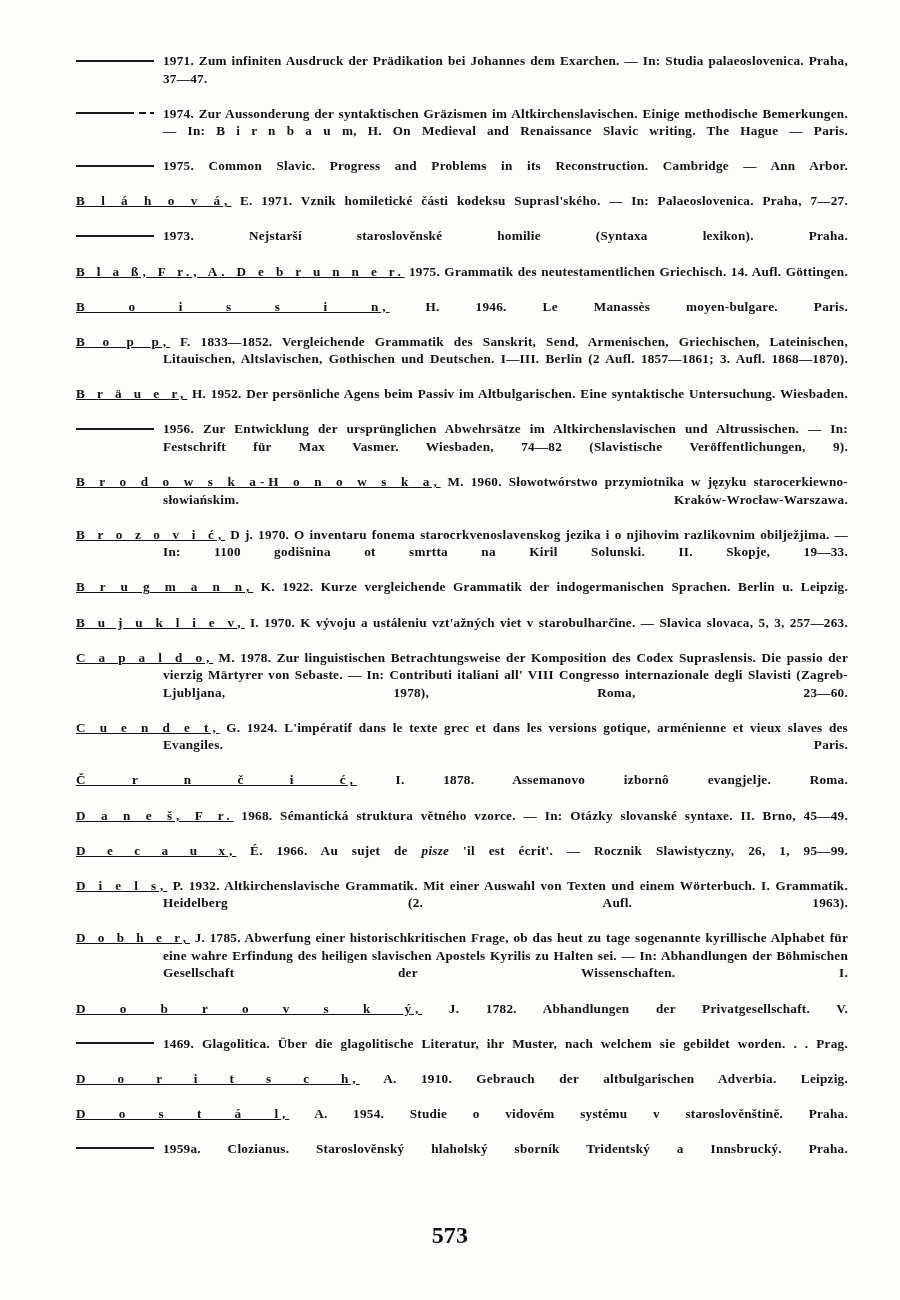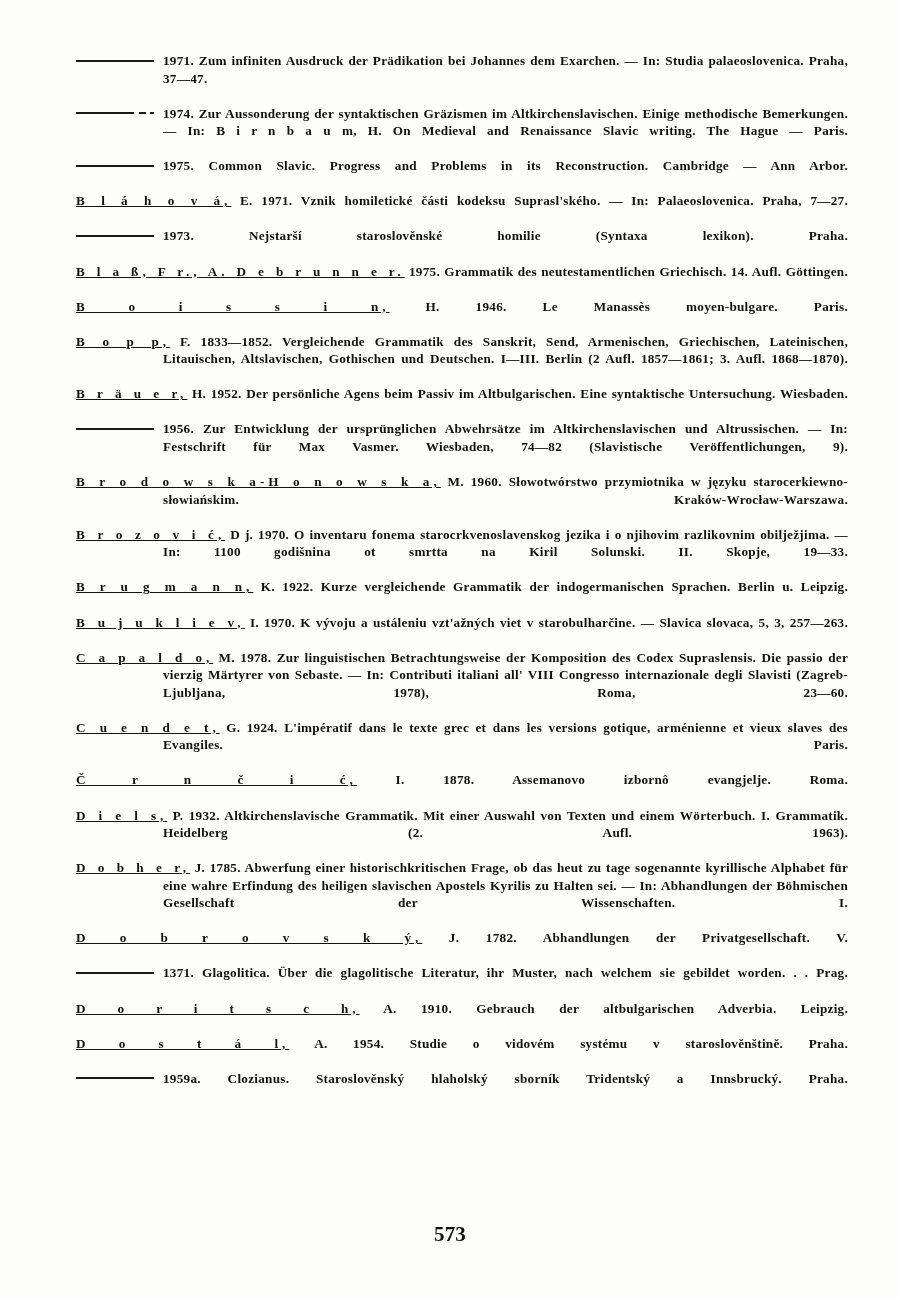--- a/index.html
+++ b/index.html
@@ -89,21 +89,21 @@
   }
 
   .ital { font-style: italic; }
 
   #folio {
     position: absolute;
     left: 0;
     right: 0;
     top: 1222px;
     text-align: center;
-    font-size: 21px;
+    font-size: 24px;
     font-weight: bold;
     font-family: "Liberation Serif", "DejaVu Serif", serif;
     letter-spacing: 0.01em;
   }
 </style>
 </head>
 <body>
 
 <div id="page">
 
@@ -118,24 +118,26 @@
       <p class="entry"><span class="surname">B o p p,</span> <span>F.  1833—1852. Vergleichende Grammatik des Sanskrit, Send, Armenischen, Griechischen, Lateinischen, Litauischen, Altslavischen, Gothischen und Deutschen.  I—III. Berlin (2 Aufl. 1857—1861; 3. Aufl. 1868—1870).</span></p>
       <p class="entry"><span class="surname">B r ä u e r,</span> <span>H.  1952. Der persönliche Agens beim Passiv im Altbulgarischen. Eine syntaktische Untersuchung. Wiesbaden.</span></p>
       <p class="entry dashed"><span class="repeat-rule"></span><span>1956. Zur Entwicklung der ursprünglichen Abwehrsätze im Altkirchenslavischen und Altrussischen. — In: Festschrift für Max Vasmer. Wiesbaden, 74—82 (Slavistische Veröffentlichungen, 9).</span></p>
       <p class="entry"><span class="surname">B r o d o w s k a-H o n o w s k a,</span> <span>M.  1960. Słowotwórstwo przymiotnika w języku starocerkiewno-słowiańskim.  Kraków-Wrocław-Warszawa.</span></p>
       <p class="entry"><span class="surname">B r o z o v i ć,</span> <span>D j.  1970. O inventaru fonema starocrkvenoslavenskog jezika i o njihovim razlikovnim obilježjima. — In: 1100 godišnina ot smrtta na Kiril Solunski. II. Skopje, 19—33.</span></p>
       <p class="entry"><span class="surname">B r u g m a n n,</span> <span>K.  1922. Kurze vergleichende Grammatik der indogermanischen Sprachen. Berlin u. Leipzig.</span></p>
       <p class="entry"><span class="surname">B u j u k l i e v,</span> <span>I.  1970. K vývoju a ustáleniu vzt'ažných viet v starobulharčine. — Slavica slovaca, 5, 3, 257—263.</span></p>
       <p class="entry"><span class="surname">C a p a l d o,</span> <span>M.  1978. Zur linguistischen Betrachtungsweise der Komposition des Codex Supraslensis. Die passio der vierzig Märtyrer von Sebaste. — In: Contributi italiani all' VIII Congresso internazionale degli Slavisti (Zagreb-Ljubljana, 1978), Roma, 23—60.</span></p>
       <p class="entry"><span class="surname">C u e n d e t,</span> <span>G.  1924. L'impératif dans le texte grec et dans les versions gotique, arménienne et vieux slaves des Evangiles. Paris.</span></p>
       <p class="entry"><span class="surname">Č r n č i ć,</span> <span>I.  1878. Assemanovo izbornô evangjelje. Roma.</span></p>
+      <p class="entry"><span class="surname">D a n e š,  F r.</span> <span>1968. Sémantická struktura větného vzorce. — In: Otázky slovanské syntaxe. II. Brno, 45—49.</span></p>
+      <p class="entry"><span class="surname">D e c a u x,</span> <span>É.  1966. Au sujet de <span class="ital">pisze</span> 'il est écrit'. — Rocznik Slawistyczny, 26, 1, 95—99.</span></p>
       <p class="entry"><span class="surname">D i e l s,</span> <span>P.  1932. Altkirchenslavische Grammatik. Mit einer Auswahl von Texten und einem Wörterbuch. I. Grammatik. Heidelberg (2. Aufl. 1963).</span></p>
       <p class="entry"><span class="surname">D o b h e r,</span> <span>J.  1785. Abwerfung einer historischkritischen Frage, ob das heut zu tage sogenannte kyrillische Alphabet für eine wahre Erfindung des heiligen slavischen Apostels Kyrilis zu Halten sei. — In: Abhandlungen der Böhmischen Gesellschaft  der Wissenschaften. I.</span></p>
       <p class="entry"><span class="surname">D o b r o v s k ý,</span> <span>J.  1782. Abhandlungen der Privatgesellschaft. V.</span></p>
-      <p class="entry dashed"><span class="repeat-rule"></span><span>1371. Glagolitica. Über die glagolitische Literatur, ihr Muster, nach welchem sie gebildet worden. . . Prag.</span></p>
+      <p class="entry dashed"><span class="repeat-rule"></span><span>1469. Glagolitica. Über die glagolitische Literatur, ihr Muster, nach welchem sie gebildet worden. . . Prag.</span></p>
       <p class="entry"><span class="surname">D o r i t s c h,</span> <span>A.  1910. Gebrauch der altbulgarischen Adverbia. Leipzig.</span></p>
       <p class="entry"><span class="surname">D o s t á l,</span> <span>A.  1954. Studie o vidovém systému v staroslověnštině. Praha.</span></p>
       <p class="entry dashed"><span class="repeat-rule"></span><span>1959a. Clozianus. Staroslověnský hlaholský sborník Tridentský a Innsbrucký. Praha.</span></p>
     </div>
 
   <div id="folio">573</div>
 
 </div>
 
 </body></html>

